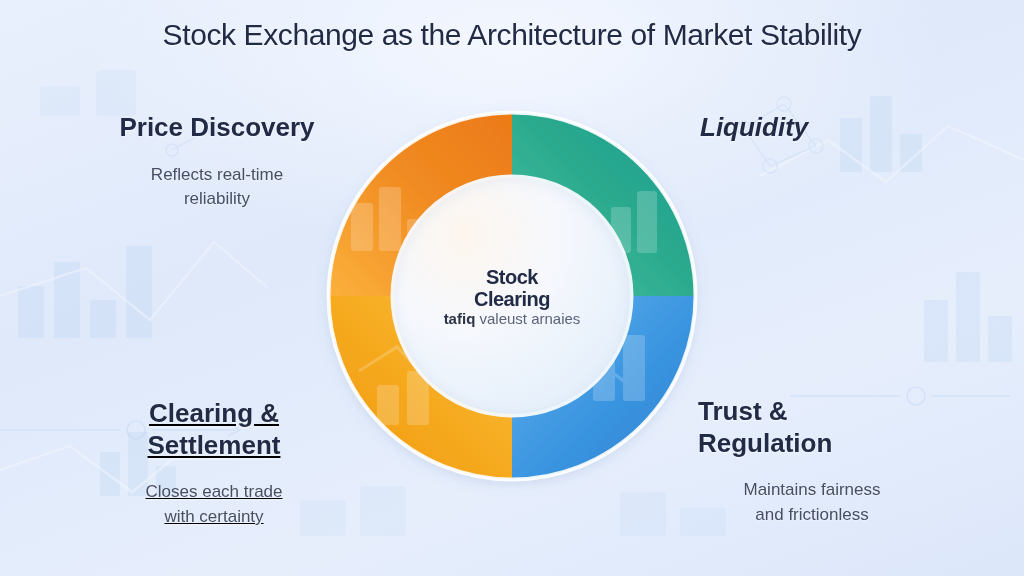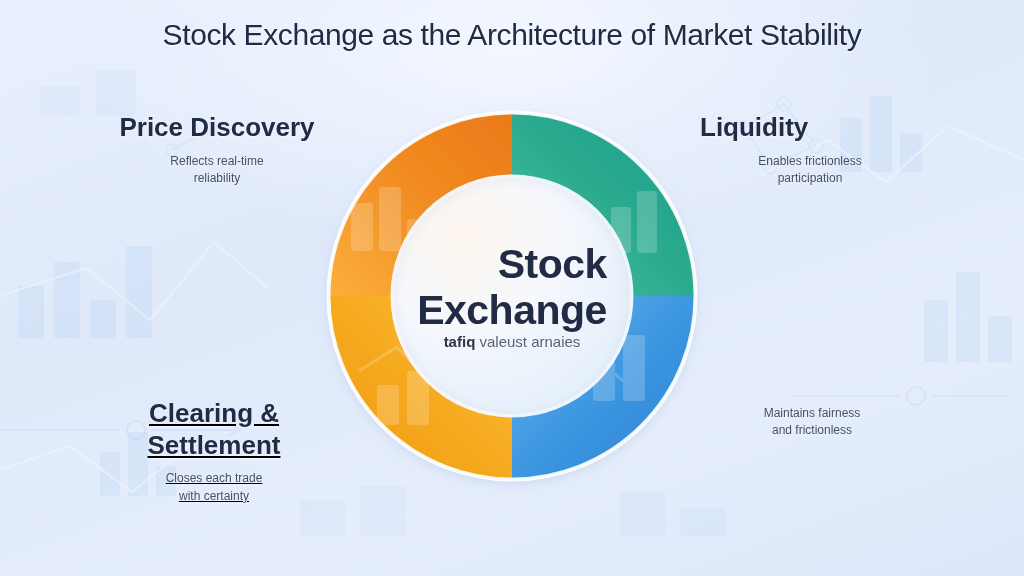--- a/index.html
+++ b/index.html
@@ -37,22 +37,22 @@
   .hub {
     position:absolute; left:50%; top:50%;
     transform:translate(-50%,-50%);
     width:236px; height:236px; border-radius:50%;
     background:
       radial-gradient(circle at 30% 24%, #fdf6ee 0%, #f6f8fd 38%, #eaf2fb 66%, #dfeefb 100%);
     box-shadow:inset 0 2px 14px rgba(120,150,190,.12);
     display:flex; flex-direction:column; align-items:center; justify-content:center;
   }
   .hub-title {
-    font-size:41px; font-weight:bold; line-height:1.1;
-    color:#222b45; text-align:right; letter-spacing:-.5px;
+    font-size:20px; font-weight:bold; line-height:1.1;
+    color:#222b45; text-align:center; letter-spacing:-.5px;
   }
   .hub-sub {
     font-size:15px; color:#5b6478; text-align:center; white-space:nowrap;
   }
   .hub-sub b { color:#2c3447; font-weight:bold; }
 
   
   .badge { position:absolute; }
   .badge svg { display:block; overflow:visible; }
   .b-chart { left:52px;  top:5px;   }
@@ -60,26 +60,26 @@
   .b-gavel { left:24px;  top:250px; }
   .b-shield{ left:264px; top:255px; }
 
   
   .lbl { position:absolute; }
   .lbl .h {
     font-size:26px; font-weight:bold; color:#222b45; line-height:1.22;
     text-shadow:0 1px 2px rgba(255,255,255,.65);
   }
   .lbl .p {
-    margin-top:9px; font-size:12px; color:#464f63; line-height:1.45;
+    margin-top:19px; font-size:17px; color:#464f63; line-height:1.45;
     text-shadow:0 1px 2px rgba(255,255,255,.55);
   }
   .l-price { left:108px; top:112px; width:218px; text-align:center; }
   .l-liq   { left:700px; top:112px; width:220px; text-align:center; }
-  .l-liq .h{ text-align:left; }
+  .l-liq .h{ text-align:left;font-style:italic; }
   .l-clear { left:104px; top:398px; width:220px; text-align:center;text-decoration:underline; }
   .l-trust { left:698px; top:396px; width:228px; text-align:center; }
   .l-trust .h{ text-align:left; }
 </style>
 </head>
 <body>
 
 <div class="bg-texture">
   <svg viewBox="0 0 1024 576" preserveAspectRatio="none">
     <g fill="#9dc0ea" opacity=".30">
@@ -220,21 +220,21 @@
       <path d="M170 116 L184 124 L168 132 Z" fill="#e7b572" transform="rotate(-6 176 124)"></path>
       <path d="M272 162 L284 172 L270 178 Z" fill="#69b6cf" transform="rotate(14 277 170)"></path>
       <path d="M232 272 L222 286 L216 270 Z" fill="#56aac8"></path>
       <path d="M130 232 L120 246 L114 230 Z" fill="#e7b572" transform="rotate(180 122 238)"></path>
     </g>
   </svg>
 
   <div class="hub">
     <div class="hub-title">
       <span>Stock</span><br>
-      <span>Exchange</span>
+      <span>Clearing</span>
     </div>
     <div class="hub-sub">
       <b>tafiq</b><span> valeust arnaies</span>
     </div>
   </div>
 
   <div class="badge b-chart">
     <svg width="122" height="108" viewBox="0 0 122 108">
       <g>
         <rect x="2" y="32" width="66" height="70" rx="9" fill="#ffffff" stroke="#f5b041" stroke-width="3"></rect>
@@ -342,35 +342,32 @@
 <div class="lbl l-price">
   <div class="h">Price Discovery</div>
   <div class="p">
     <span>Reflects real-time</span><br>
     <span>reliability</span>
   </div>
 </div>
 
 <div class="lbl l-liq">
   <div class="h">Liquidity</div>
-  <div class="p">
-    <span>Enables frictionless</span><br>
-    <span>participation</span>
-  </div>
 </div>
 
 <div class="lbl l-clear">
   <div class="h">
     <span>Clearing &amp;</span><br>
     <span>Settlement</span>
   </div>
   <div class="p">
     <span>Closes each trade</span><br>
     <span>with certainty</span>
   </div>
 </div>
 
 <div class="lbl l-trust">
+  <div class="h">Trust &amp; Regulation</div>
   <div class="p">
     <span>Maintains fairness</span><br>
     <span>and frictionless</span>
   </div>
 </div>
 
 </body></html>

